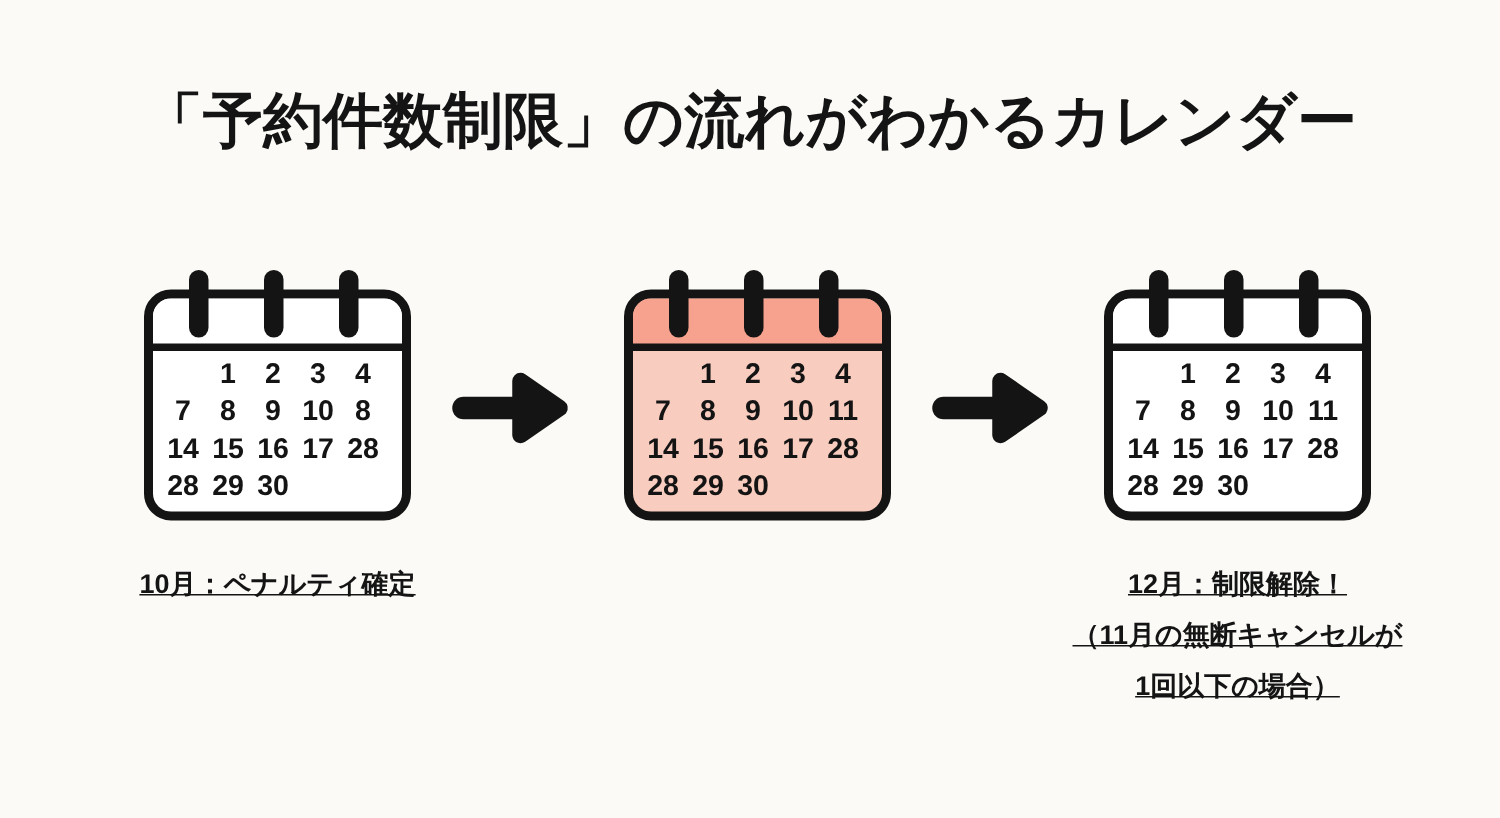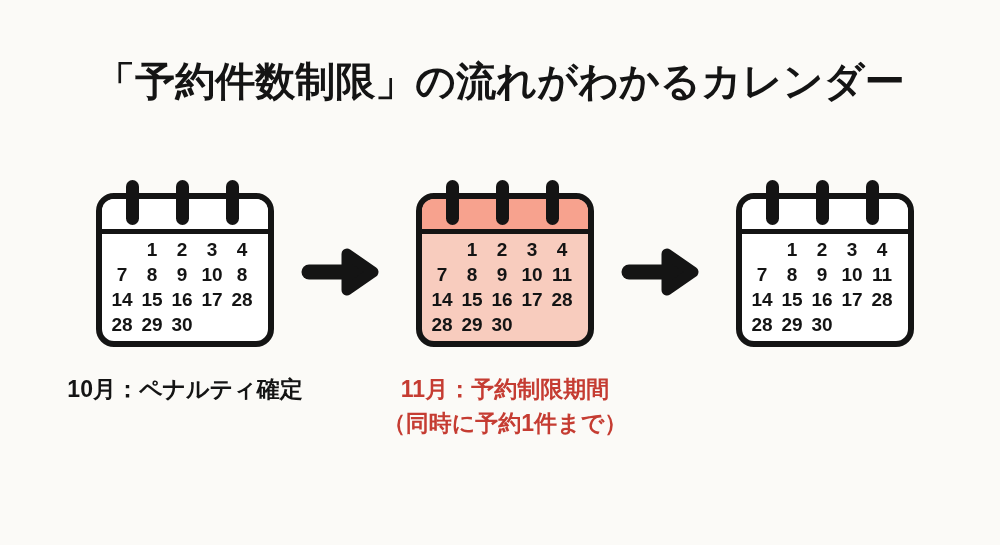--- a/index.html
+++ b/index.html
@@ -99,25 +99,26 @@
   }
   .arrow.a1{left:300px;}
   .arrow.a2{left:620px;}
   .arrow svg{display:block;width:84px;height:56px;}
   
   .caption{
     position:absolute;
     top:372px;
     width:340px;
     text-align:center;
-    font-size:23px;
+    font-size:18px;
     line-height:34px;
     font-weight:700;
     color:var(--ink);
     white-space:nowrap;
+    text-decoration:underline;
   }
   .caption.c1{left:15px;}
   .caption.c2{left:335px;}
   .caption.c3{left:655px;}
   .caption.red{color:var(--accent-red);}
   .caption div:empty{display:none;}
 </style>
 </head>
 <body>
 
@@ -229,19 +230,20 @@
           <span class="cal-cell"></span>
           <span class="cal-cell"></span>
         </div>
     </div>
   </div>
 
   <div class="caption c1">
     <div>10月：ペナルティ確定</div>
   </div>
 
-  <div class="caption c2 red">
-    <div>11月：予約制限期間</div>
-    <div>（同時に予約1件まで）</div>
-  </div>
-
+
+  <div class="caption c3">
+    <div>12月：制限解除！</div>
+    <div>（11月の無断キャンセルが</div>
+    <div>1回以下の場合）</div>
+  </div>
 
 </div>
 
 </body></html>

